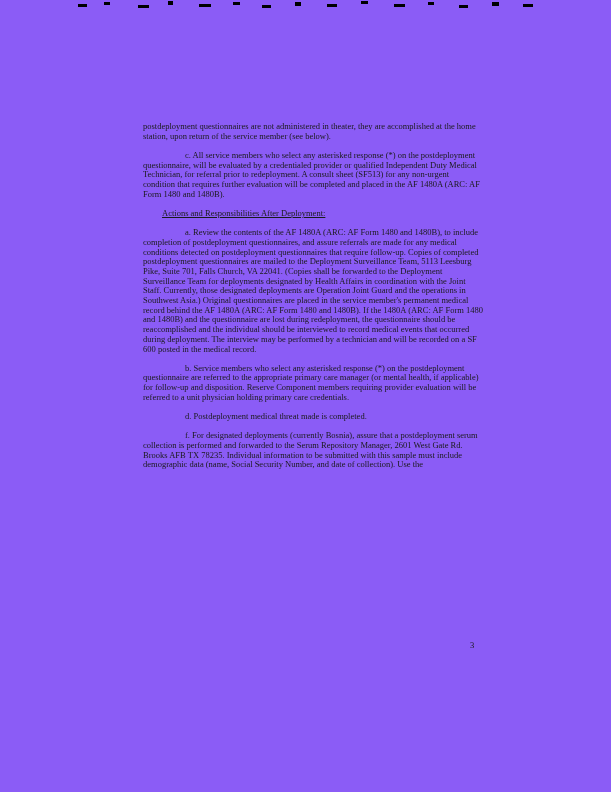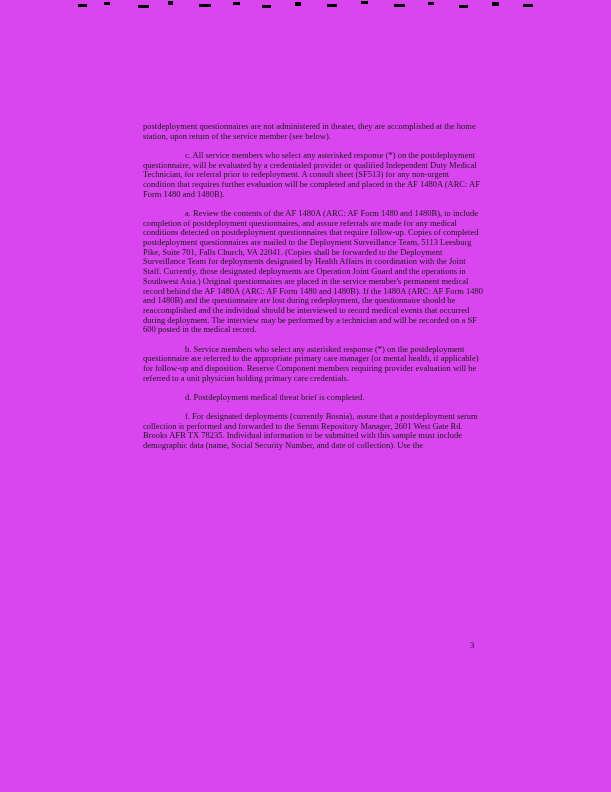--- a/index.html
+++ b/index.html
@@ -4,21 +4,21 @@
 <style>
   html, body {
     margin: 0;
     padding: 0;
     background: #ffffff;
   }
   .page {
     position: relative;
     width: 611px;
     height: 792px;
-    background: #d946ef;
+    background: #8b5cf6;
     overflow: hidden;
     font-family: "Liberation Serif", "DejaVu Serif", serif;
     color: #1a1a1a;
   }
   .artifact {
     position: absolute;
     background: #000;
     display: block;
   }
   .content {
@@ -73,27 +73,28 @@
   <span class="artifact" style="left:492px;top:2px;width:7px;height:4px"></span>
   <span class="artifact" style="left:523px;top:4px;width:10px;height:3px"></span>
 
   <div class="content">
 
     <p class="p no-indent">postdeployment questionnaires are not administered in theater, they are accomplished at the home station, upon return of the service member (see below).</p>
 
 
     <p class="p">c.  All service members who select any asterisked response (*) on the postdeployment questionnaire, will be evaluated by a credentialed provider or qualified Independent Duty Medical Technician, for referral prior to redeployment. A consult sheet (SF513) for any non-urgent condition that requires further evaluation will be completed and placed in the AF 1480A (ARC: AF Form 1480 and 1480B).</p>
 
+    <p class="heading">Actions and Responsibilities After Deployment:</p>
 
     <p class="p">a.  Review the contents of the AF 1480A (ARC: AF Form 1480 and 1480B), to include completion of postdeployment questionnaires, and assure referrals are made for any medical conditions detected on postdeployment questionnaires that require follow-up. Copies of completed postdeployment questionnaires are mailed to the Deployment Surveillance Team, 5113 Leesburg Pike, Suite 701, Falls Church, VA 22041. (Copies shall be forwarded to the Deployment Surveillance Team for deployments designated by Health Affairs in coordination with the Joint Staff. Currently, those designated deployments are Operation Joint Guard and the operations in Southwest Asia.) Original questionnaires are placed in the service member's permanent medical record behind the AF 1480A (ARC: AF Form 1480 and 1480B). If the 1480A (ARC: AF Form 1480 and 1480B) and the questionnaire are lost during redeployment, the questionnaire should be reaccomplished and the individual should be interviewed to record medical events that occurred during deployment. The interview may be performed by a technician and will be recorded on a SF 600 posted in the medical record.</p>
 
     <p class="p">b.  Service members who select any asterisked response (*) on the postdeployment questionnaire are referred to the appropriate primary care manager (or mental health, if applicable) for follow-up and disposition. Reserve Component members requiring provider evaluation will be referred to a unit physician holding primary care credentials.</p>
 
 
-    <p class="p">d.  Postdeployment medical threat brief is completed.</p>
+    <p class="p">d.  Postdeployment medical threat made is completed.</p>
 
 
     <p class="p">f.  For designated deployments (currently Bosnia), assure that a postdeployment serum collection is performed and forwarded to the Serum Repository Manager, 2601 West Gate Rd. Brooks AFB TX 78235. Individual information to be submitted with this sample must include demographic data (name, Social Security Number, and date of collection). Use the</p>
 
   </div>
 
   <div class="page-number">3</div>
 
 </div>
 

